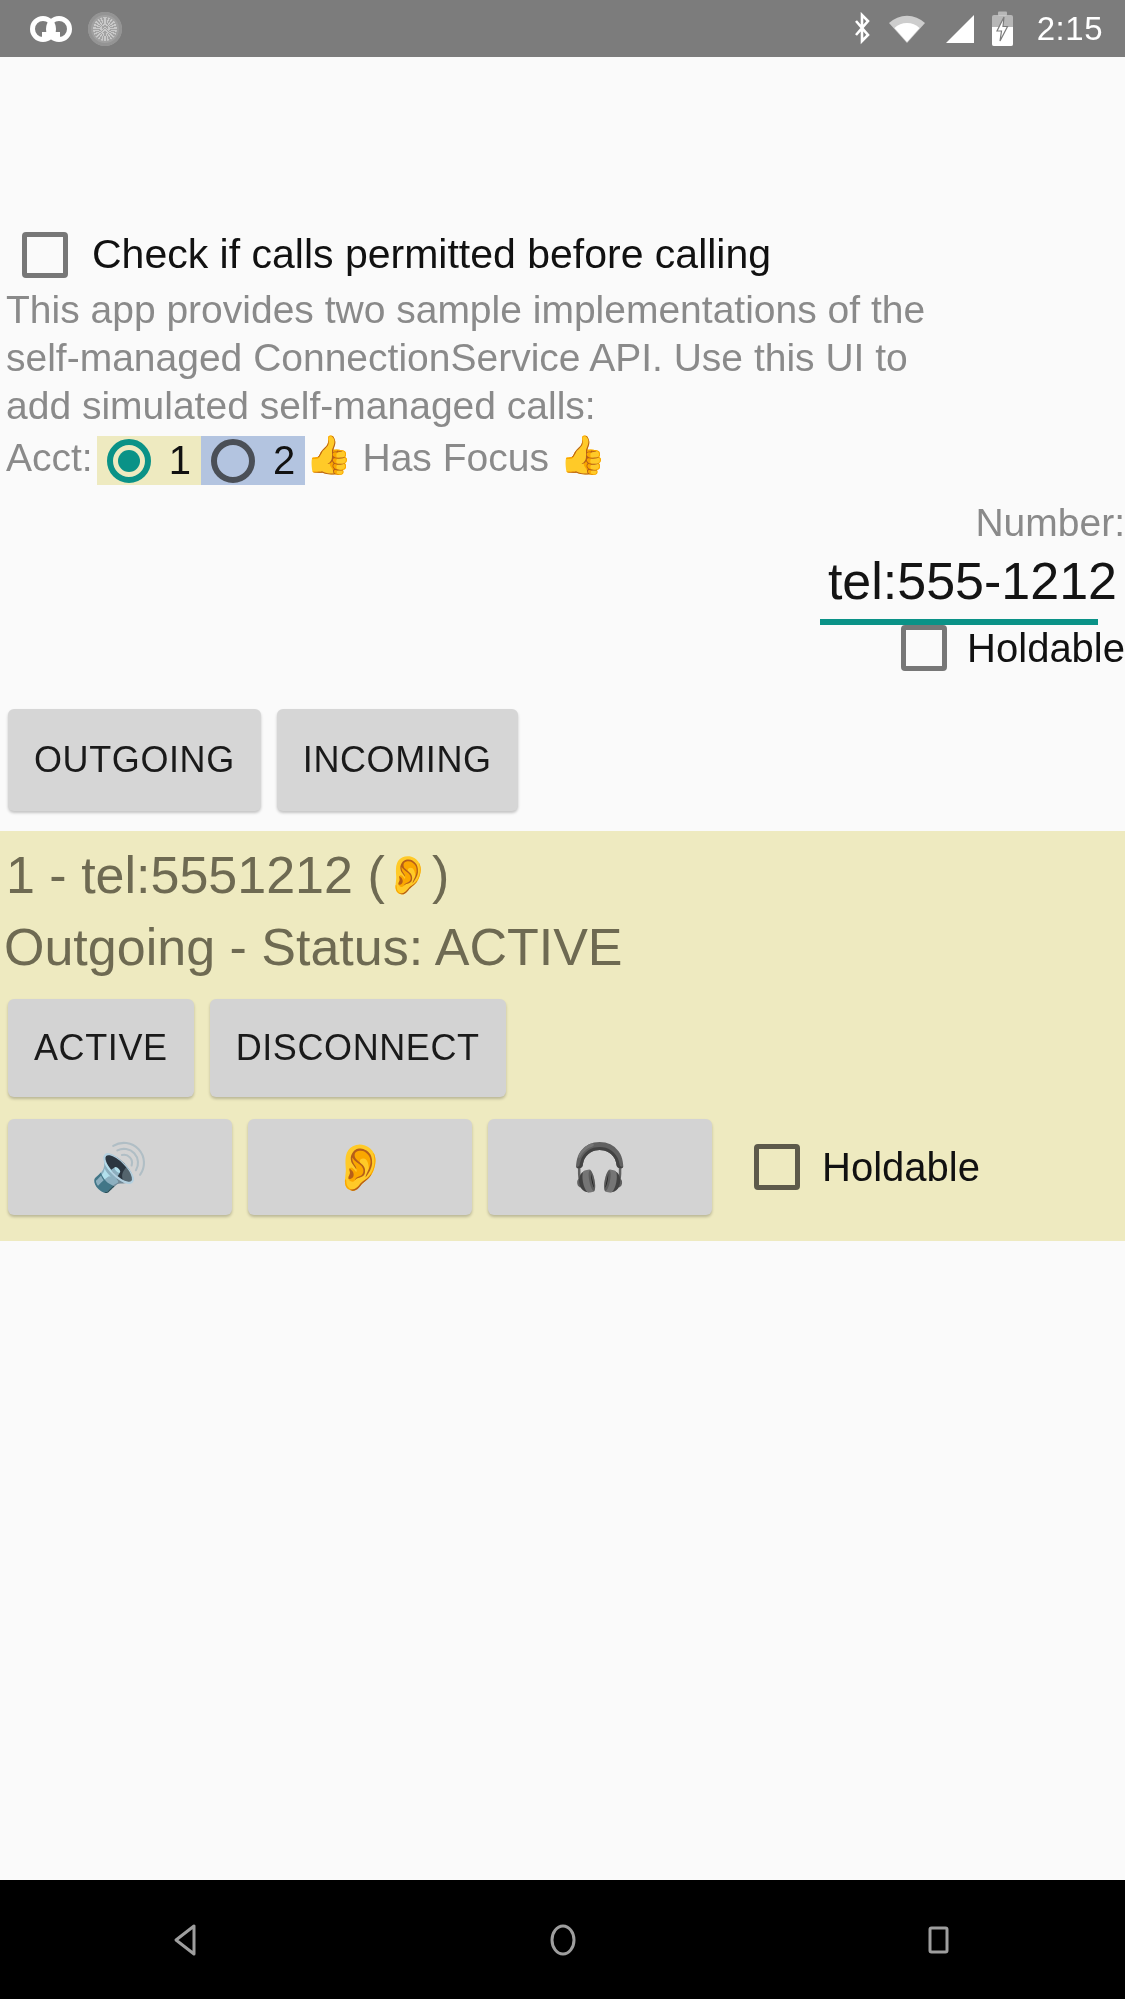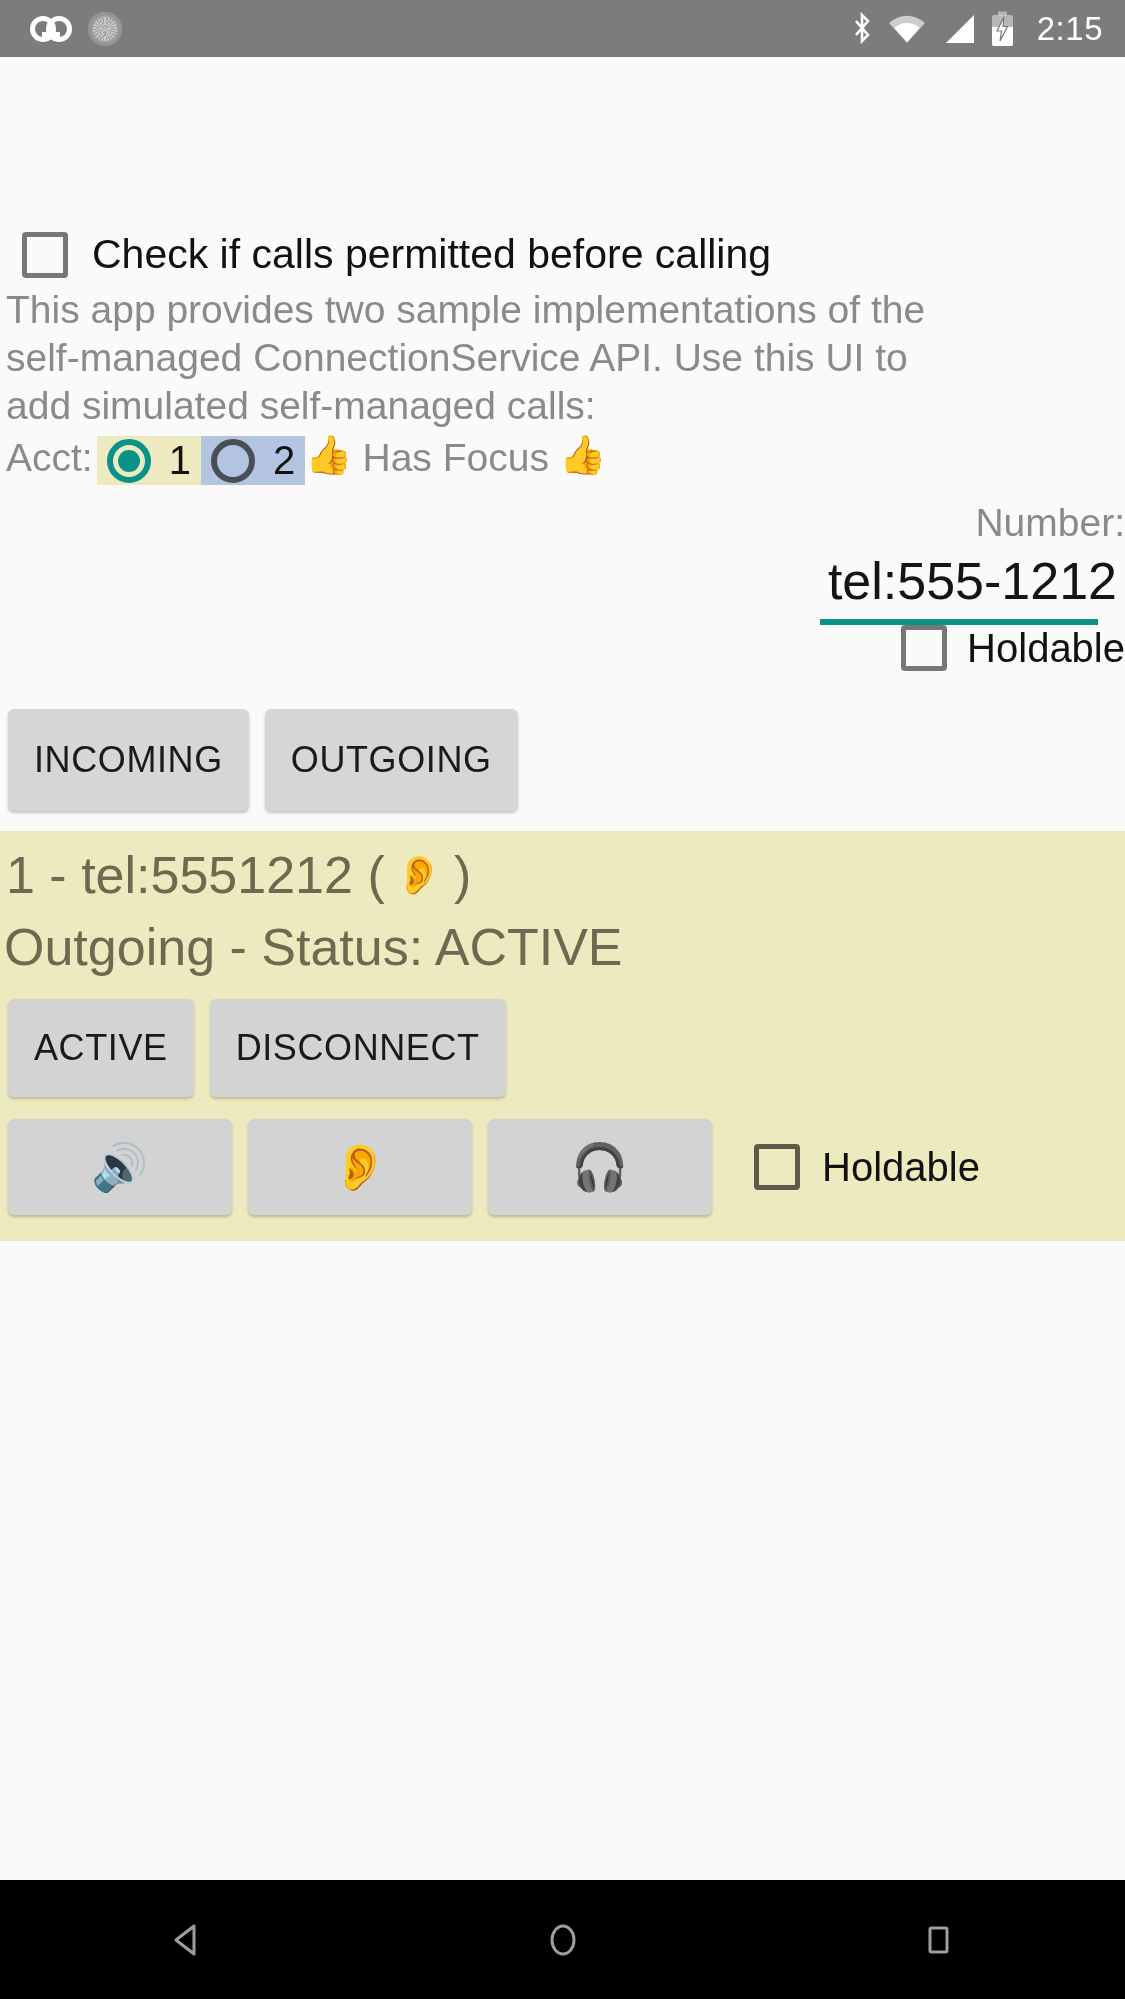--- a/index.html
+++ b/index.html
@@ -126,21 +126,21 @@
   }
 
   
   .call-card {
     background: #eeeac0;
     width: 1125px;
     padding: 14px 0 26px 0;
   }
   .call-title {
     font-size: 52px; color: #6e6a52; padding-left: 6px;
-    display: flex; align-items: center; gap: 11px;
+    display: flex; align-items: center; gap: 0;
   }
   .call-status {
     font-size: 52px; color: #6e6a52; padding-left: 4px; margin-top: 12px;
   }
   .call-btn-row { display: flex; gap: 16px; padding: 22px 0 0 8px; align-items: center; }
   .call-btn {
     background: #d3d3d3; border: none; border-radius: 6px;
     font-family: "Liberation Sans", sans-serif;
     font-size: 36px; color: #1a1a1a; letter-spacing: 0.6px;
     padding: 28px 26px; min-height: 96px;
@@ -232,22 +232,22 @@
         <span class="num-value">tel:555-1212</span>
         <div class="num-underline"></div>
       </div>
       <div class="mini-check">
         <div class="cbox"></div>
         <span class="lbl">Holdable</span>
       </div>
     </div>
 
     <div class="btn-row">
+      <button class="btn">OUTGOING</button>
       <button class="btn">INCOMING</button>
-      <button class="btn">OUTGOING</button>
     </div>
 
     <div class="call-card">
       <div class="call-title">
         <span>1 - tel:5551212 ( </span>
         <span class="emoji">👂</span>
         <span> )</span>
       </div>
       <div class="call-status">Outgoing - Status: ACTIVE</div>
 

